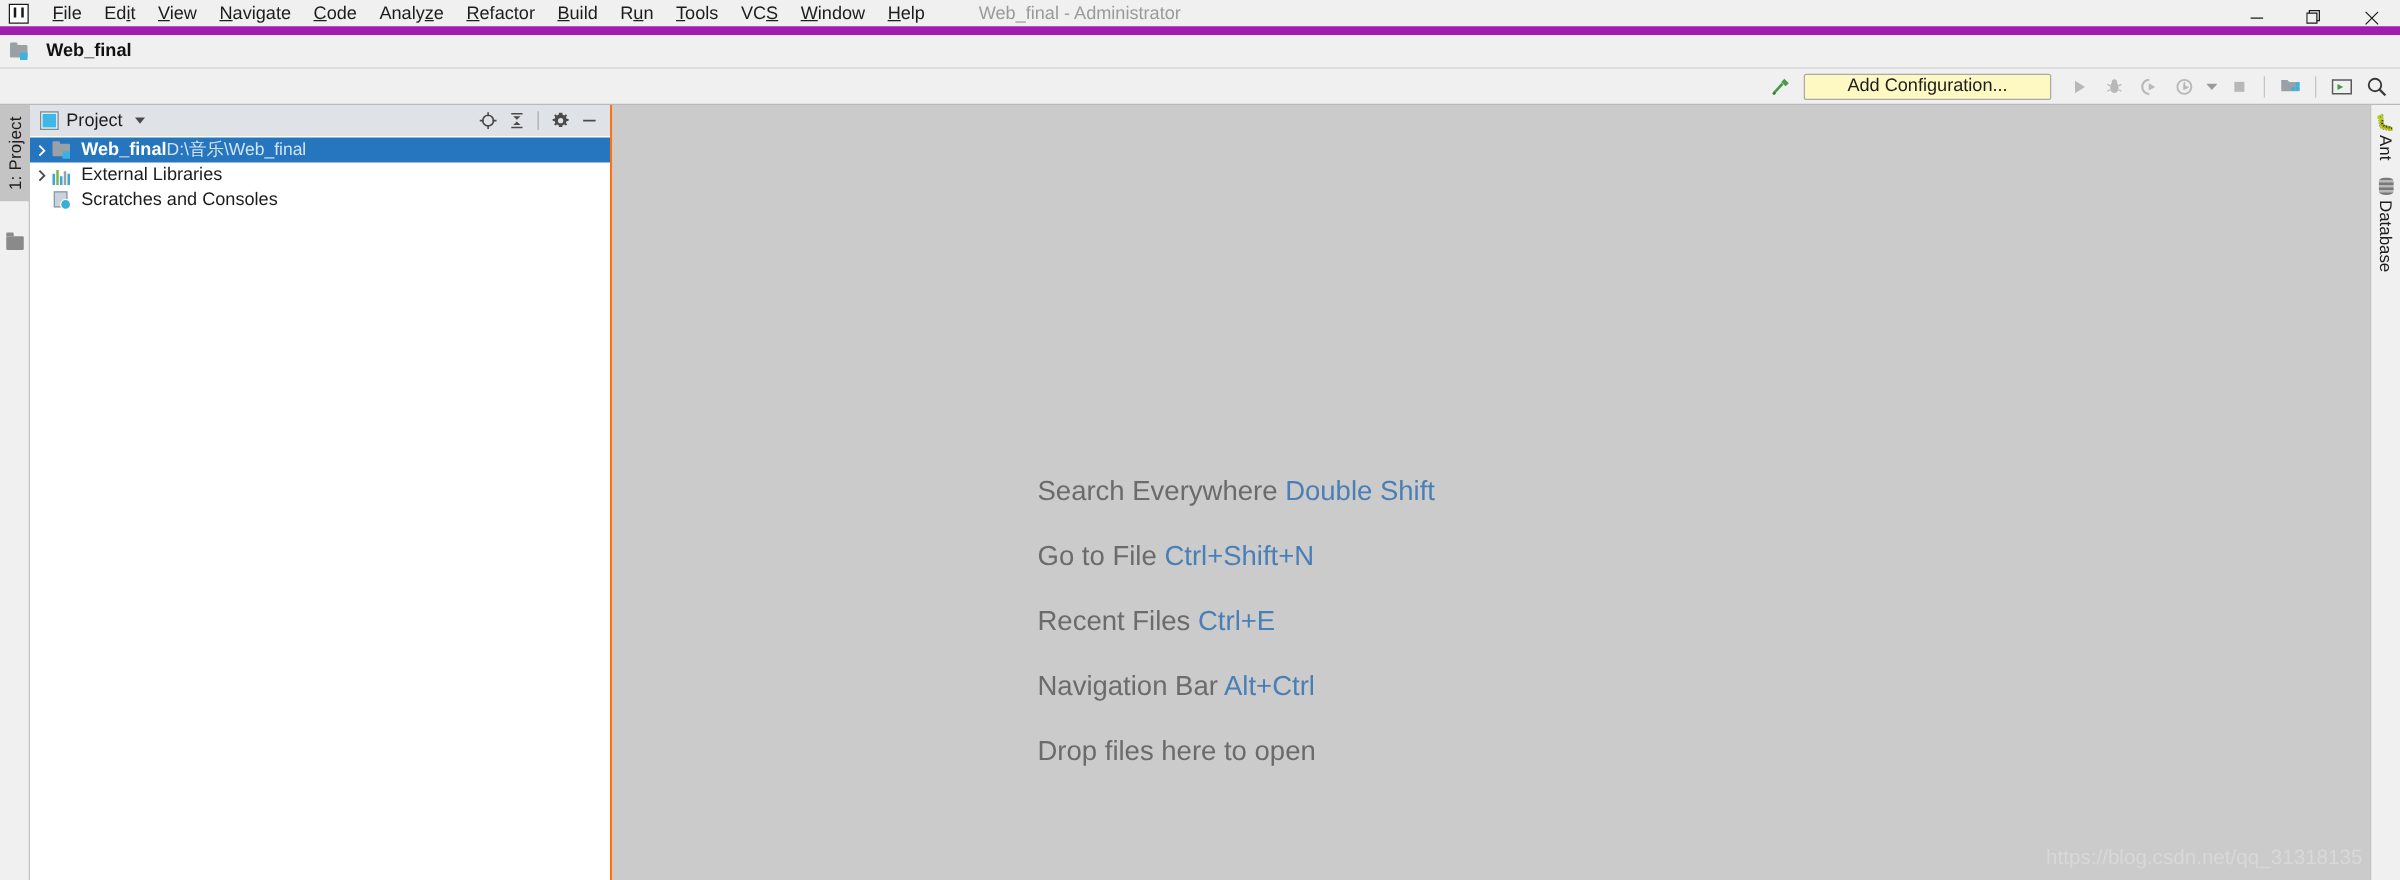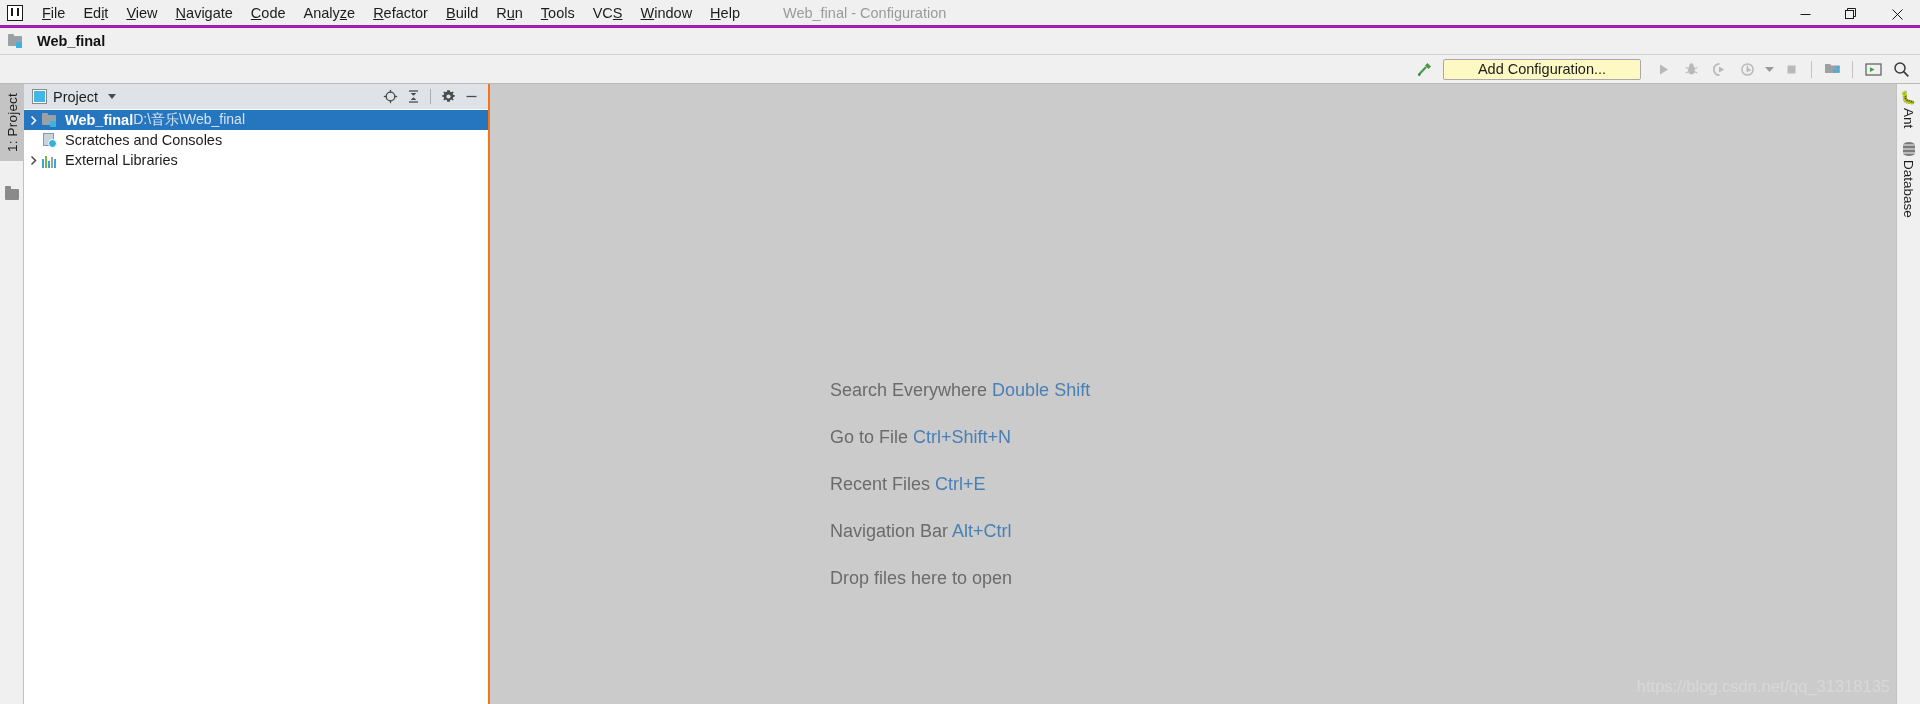--- a/index.html
+++ b/index.html
@@ -10,21 +10,21 @@
     overflow: hidden;
   }
 
   
   .titlebar {
     height: 28px;
     background: #f0f0f0;
     display: flex;
     align-items: center;
     position: relative;
-    border-bottom: 3px solid #a21caf;
+    border-bottom: 7px solid #a21caf;
   }
   .app-logo {
     width: 16px; height: 16px;
     margin-left: 7px; margin-right: 10px;
     background: #ffffff;
     border: 1.6px solid #1a1a1a;
     position: relative;
     flex: 0 0 auto;
   }
   .app-logo::before {
@@ -313,21 +313,21 @@
   }
   .hints {
     position: absolute;
     left: 340px;
     top: 296px;
     display: flex;
     flex-direction: column;
     gap: 26px;
   }
   .hint-line {
-    font-size: 18px;
+    font-size: 22px;
     color: #6b6b6b;
     white-space: nowrap;
   }
   .hint-key { color: #4a7fb5; }
   .watermark {
     position: absolute;
     right: 6px;
     bottom: 8px;
     font-size: 16.5px;
     color: #d8d8d8;
@@ -386,21 +386,21 @@
     <div class="menu-item">Analy<u>z</u>e</div>
     <div class="menu-item"><u>R</u>efactor</div>
     <div class="menu-item"><u>B</u>uild</div>
     <div class="menu-item">R<u>u</u>n</div>
     <div class="menu-item"><u>T</u>ools</div>
     <div class="menu-item">VC<u>S</u></div>
     <div class="menu-item"><u>W</u>indow</div>
     <div class="menu-item"><u>H</u>elp</div>
   </div>
 
-  <div class="win-title">Web_final - Configuration</div>
+  <div class="win-title">Web_final - Administrator</div>
 
   <div class="win-controls">
     <div class="win-btn">
       <svg width="11" height="11" viewBox="0 0 11 11">
         <line x1="0.5" y1="5.5" x2="10.5" y2="5.5" stroke="#1a1a1a" stroke-width="1"></line>
       </svg>
     </div>
     <div class="win-btn">
       <svg width="12" height="12" viewBox="0 0 12 12">
         <rect x="0.5" y="2.5" width="8" height="8" fill="none" stroke="#1a1a1a" stroke-width="1"></rect>
@@ -562,46 +562,46 @@
         </span>
         <span class="tree-icon ico-module">
           <span class="f"></span>
             <span class="b"></span>
         </span>
         <span class="tree-label">Web_final</span>
         <span class="tree-sub">D:\音乐\Web_final</span>
       </div>
 
       <div class="tree-row">
-        <span class="tree-indent"></span>
-        <span class="tree-icon ico-scratch">
-          <span class="page"></span>
-            <span class="clock"></span>
-        </span>
-        <span class="tree-label plain">Scratches and Consoles</span>
-      </div>
-
-      <div class="tree-row">
         <span class="arrow">
           <svg width="9" height="11" viewBox="0 0 9 11">
             <polyline points="2.5,1.5 6.5,5.5 2.5,9.5" fill="none" stroke="#4a4a4a" stroke-width="1.5"></polyline>
           </svg>
         </span>
         <span class="tree-icon">
           <span class="ico-libs">
             <i style="height:9px;background:#3aa7d4"></i>
             <i style="height:12px;background:#7ab648"></i>
             <i style="height:7px;background:#3aa7d4"></i>
             <i style="height:11px;background:#9aa0a6"></i>
             <i style="height:9px;background:#3aa7d4"></i>
           </span>
         </span>
         <span class="tree-label plain">External Libraries</span>
       </div>
 
+      <div class="tree-row">
+        <span class="tree-indent"></span>
+        <span class="tree-icon ico-scratch">
+          <span class="page"></span>
+            <span class="clock"></span>
+        </span>
+        <span class="tree-label plain">Scratches and Consoles</span>
+      </div>
+
     </div>
   </div>
 
   <div class="editor">
     <div class="hints">
       <div class="hint-line">
         <span>Search Everywhere</span>
         <span class="hint-key">Double Shift</span>
       </div>
       <div class="hint-line">

